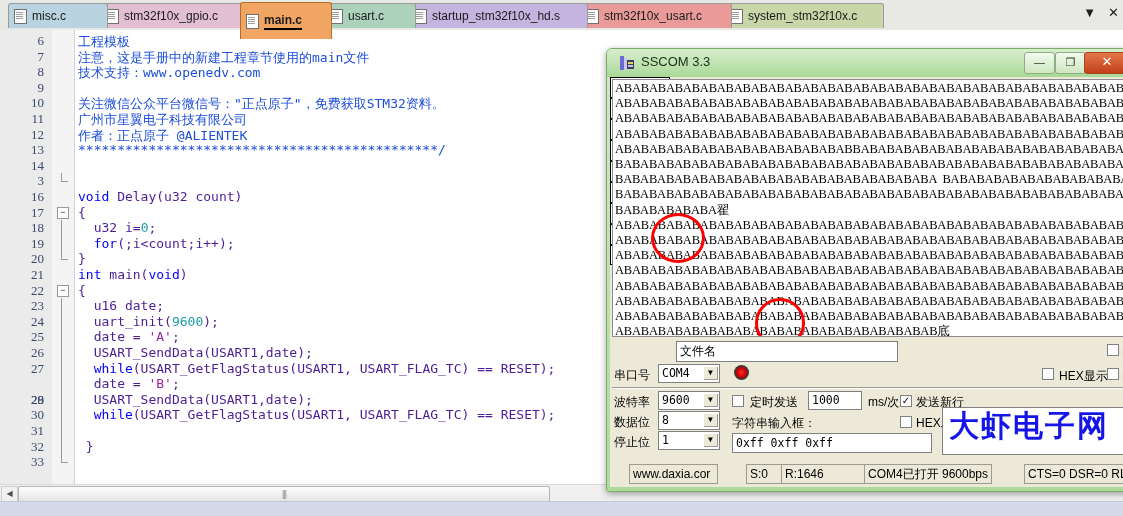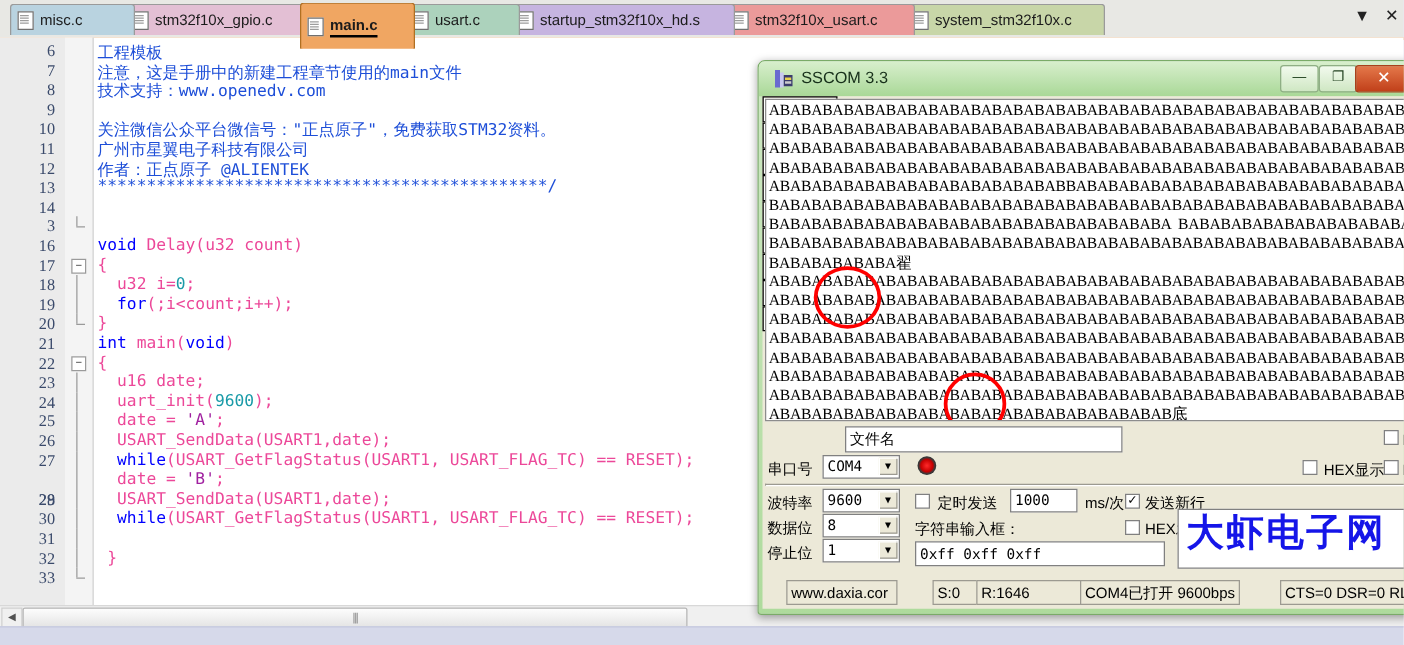--- a/index.html
+++ b/index.html
@@ -36,21 +36,21 @@
   #foldcol{position:absolute;left:52px;top:0;width:22px;bottom:0;background:#f4f4f4;
     border-right:1px solid #d2d2d2;}
   #codewrap{position:absolute;left:0;top:0;right:0;bottom:0;overflow:hidden;}
   .lnum{position:absolute;left:0;width:44px;text-align:right;color:#3a4a6b;
     font-family:"Liberation Serif",serif;font-size:13px;}
   .ctext{position:absolute;left:78px;white-space:pre;}
   .cmt{color:#1d4ed8;}
   .kw{color:#0000ff;}
   .num{color:#1a9ba8;}
   .str{color:#a020a0;}
-  .plain{color:#ec4899;}
+  .plain{color:#4c1d95;}
   .fold{position:absolute;left:57px;width:10px;height:10px;border:1px solid #9a9a9a;
     background:#fff;font-size:9px;line-height:8px;text-align:center;color:#333;
     font-family:"Liberation Sans",sans-serif;}
   .foldline{position:absolute;left:61px;width:1px;background:#9a9a9a;}
   .foldend{position:absolute;left:61px;width:7px;height:1px;background:#9a9a9a;}
 
   
   #hscroll{position:absolute;left:0;bottom:14px;width:1123px;height:17px;
     background:#f0f0f0;border-top:1px solid #d8d8d8;}
   #hsarrowL{position:absolute;left:1px;top:1px;width:15px;height:15px;background:#f0f0f0;

